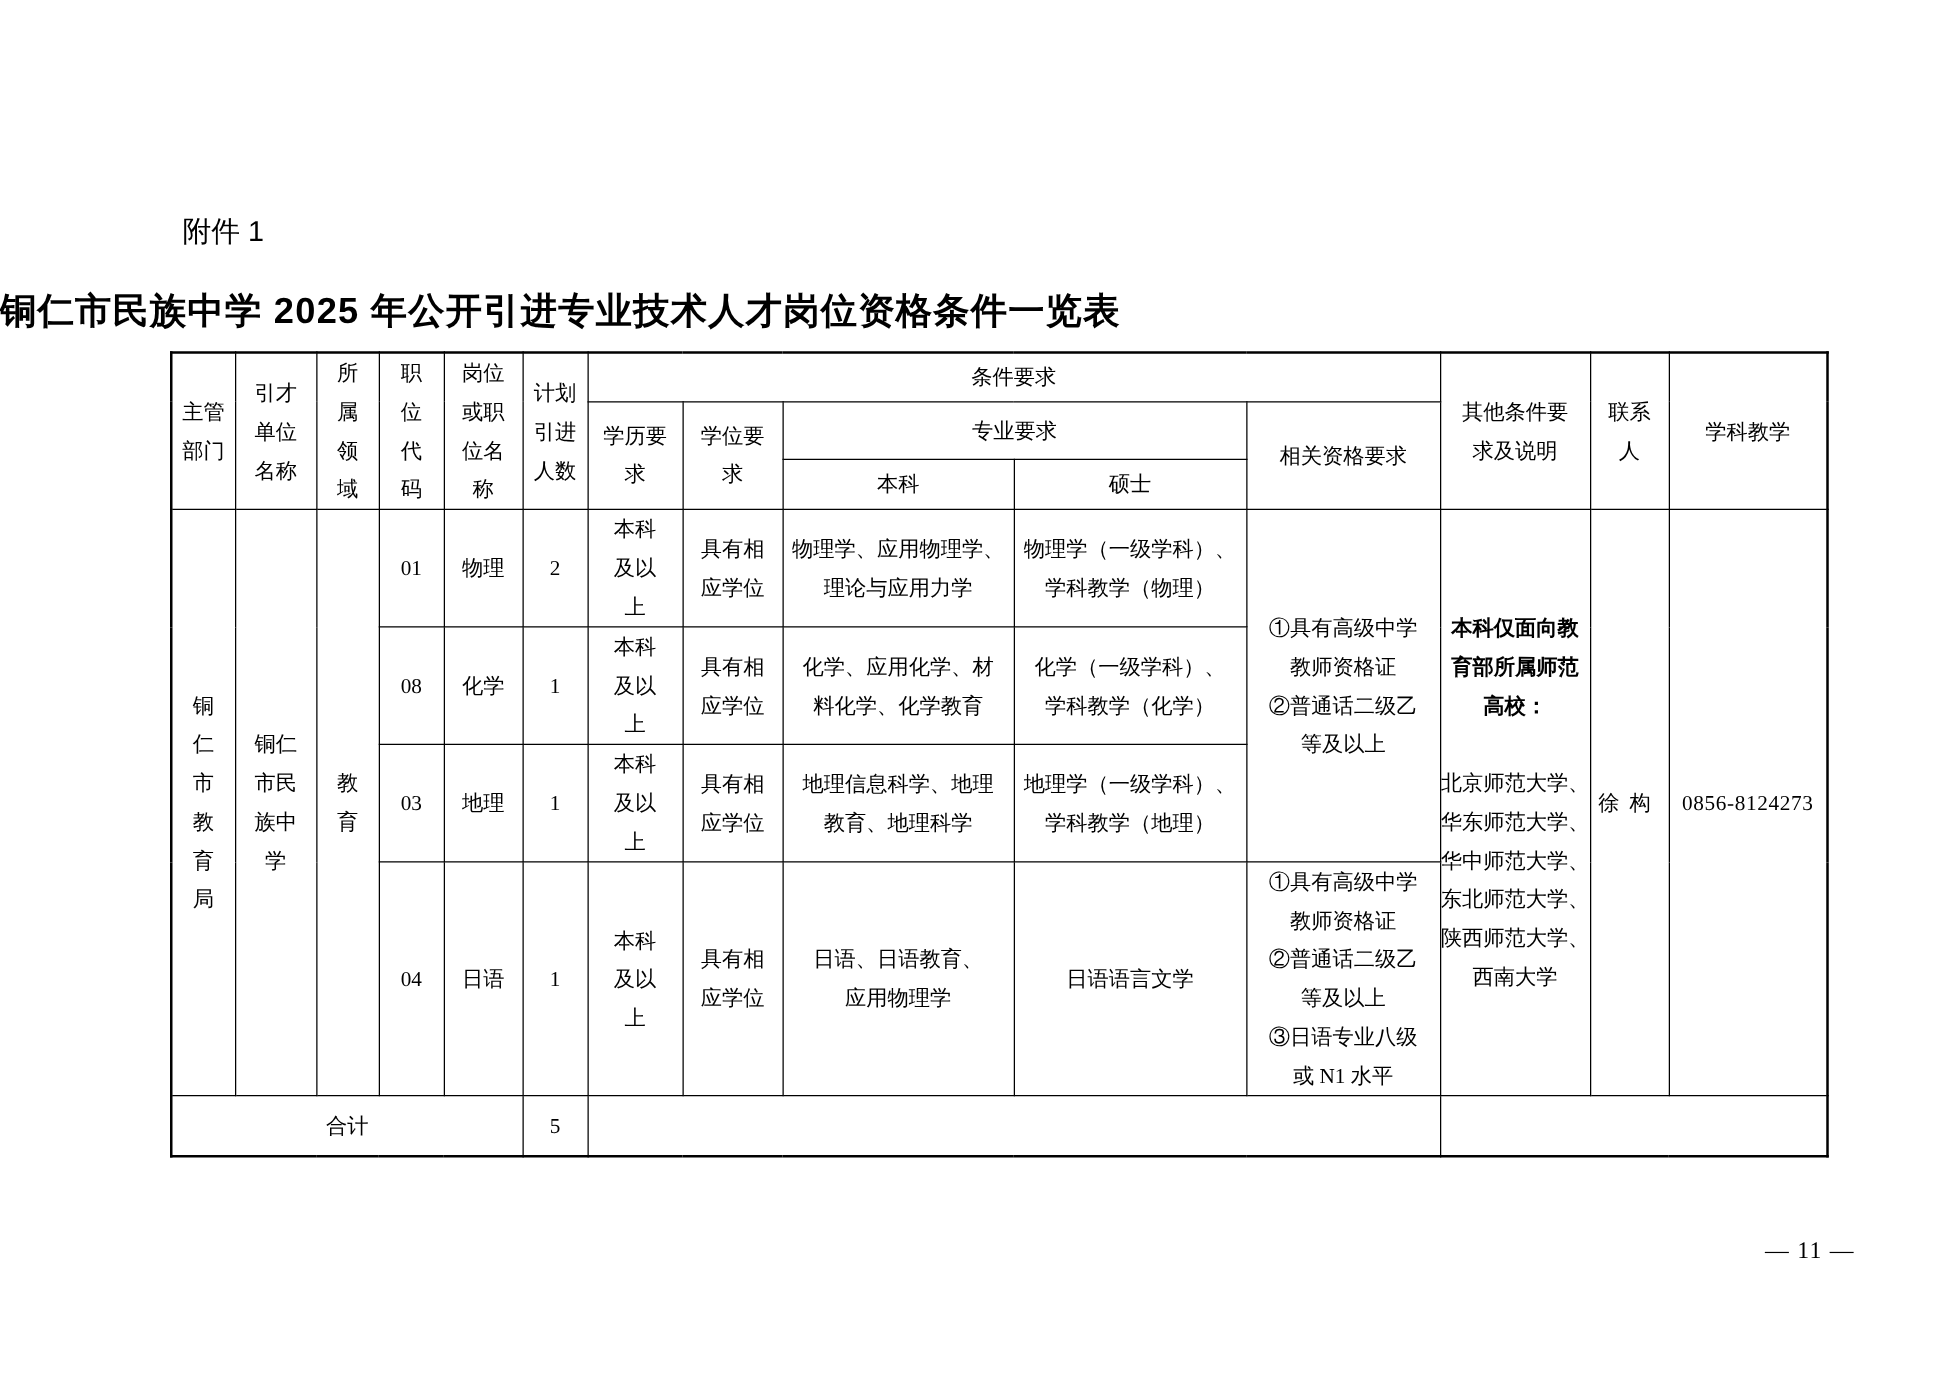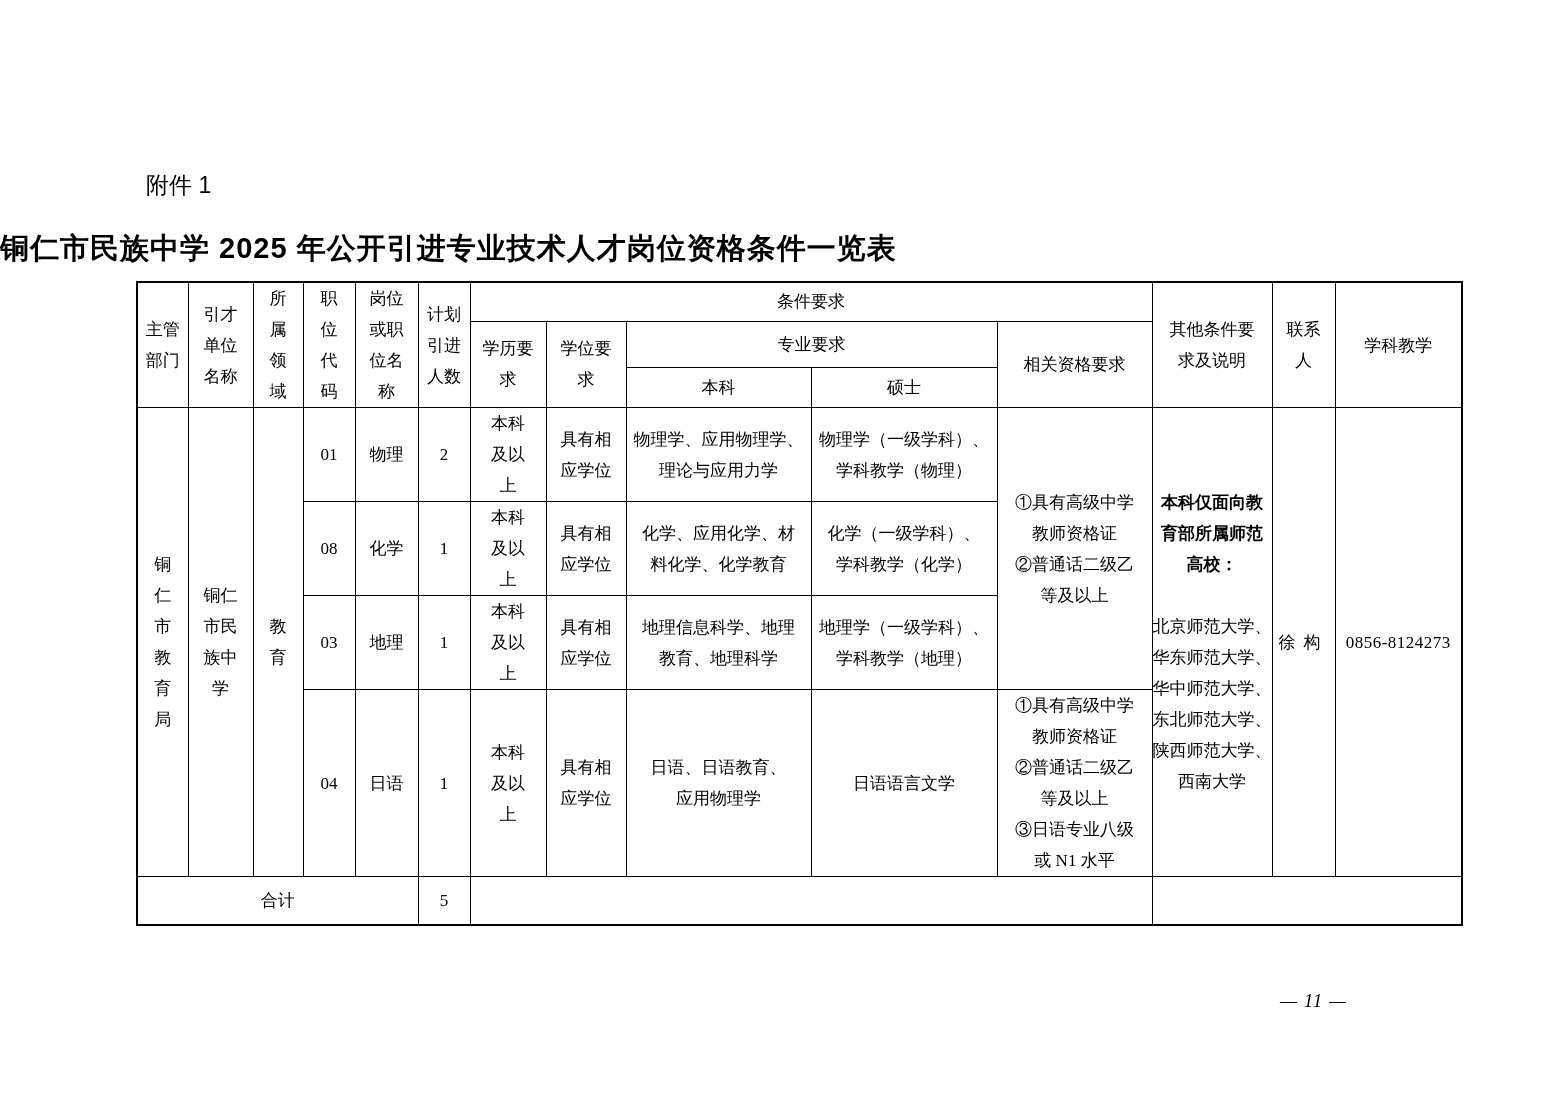--- a/index.html
+++ b/index.html
@@ -75,25 +75,24 @@
     white-space:pre-line;
   }
   .other-list{white-space:pre-line;}
   td.c-contact{letter-spacing:8px;padding-left:8px;margin-left:21px;}
   td.c-phone{font-size:18px;letter-spacing:0.5px;}
   td.c-total-label{
     font-family:"Liberation Sans", sans-serif;
     font-size:24px;
   }
   .page-number{
-    position:absolute;left:1280px;top:990px;
+    position:absolute;left:1412px;top:990px;
     font-size:19px;
     letter-spacing:1px;
     white-space:nowrap;
-    font-style:italic;
   }
 </style>
 </head>
 <body>
 
 <div class="page">
 
   <div class="attachment">附件 1</div>
 
   <div class="doc-title">铜仁市民族中学 2025 年公开引进专业技术人才岗位资格条件一览表</div>

